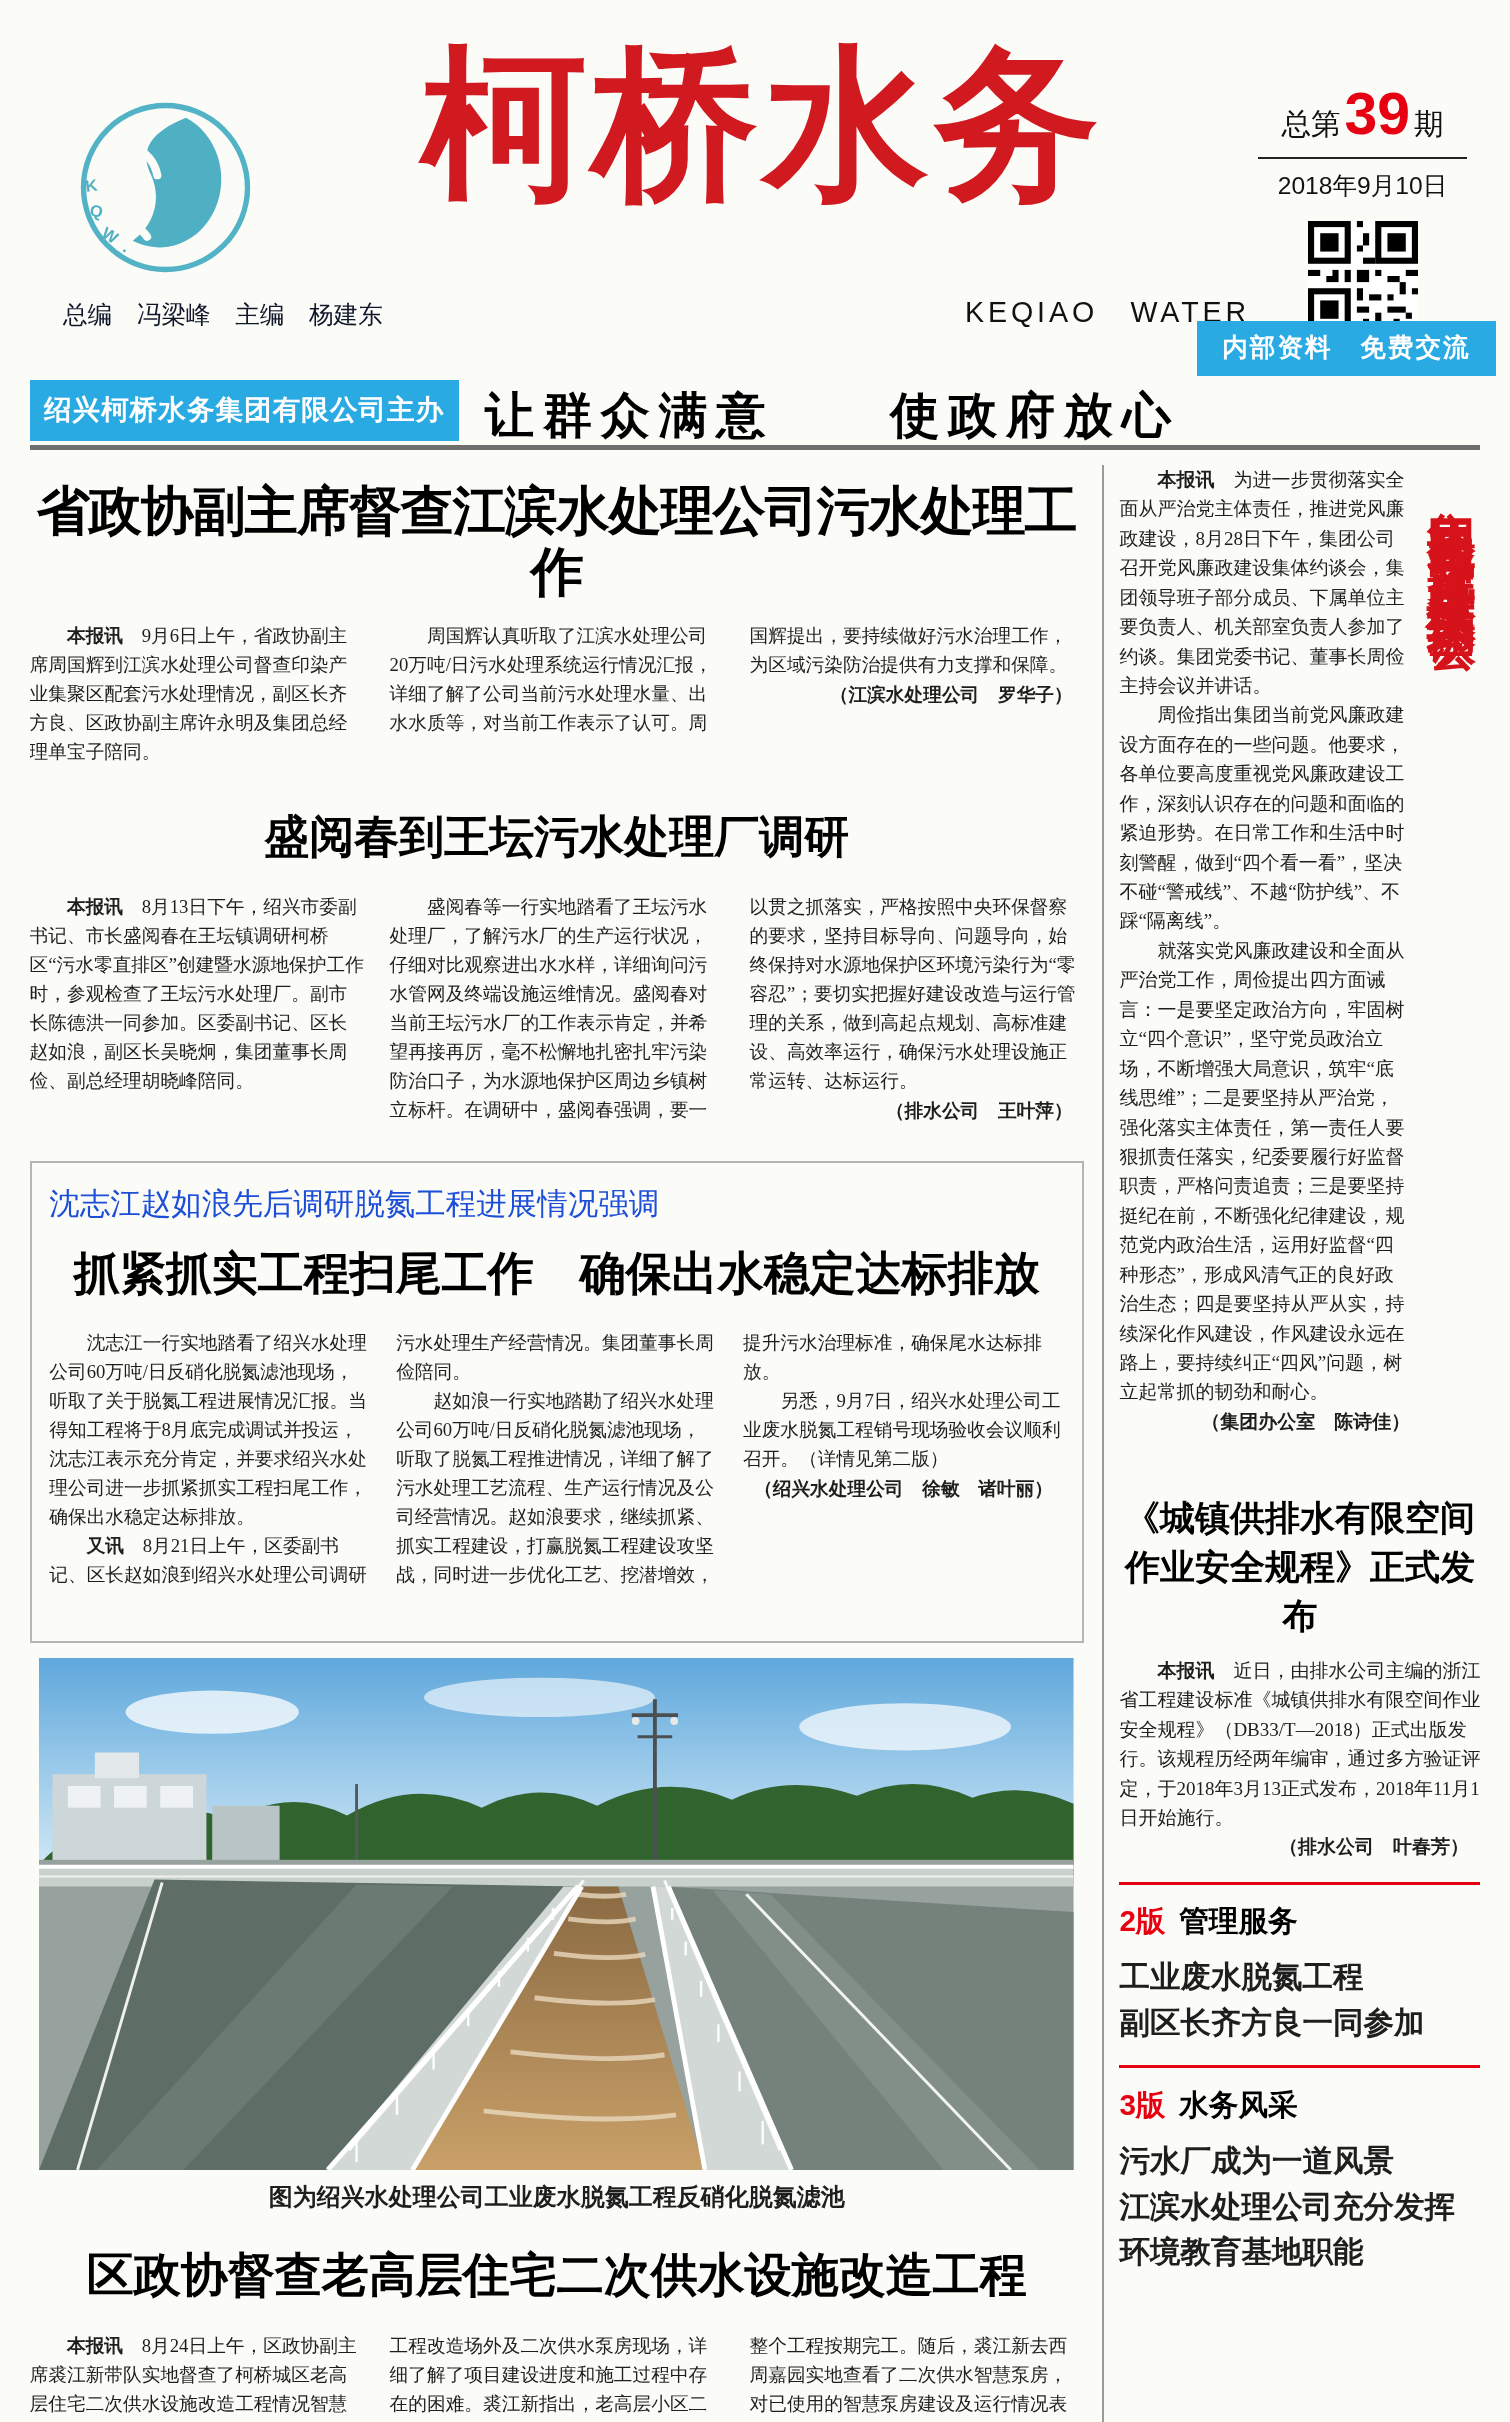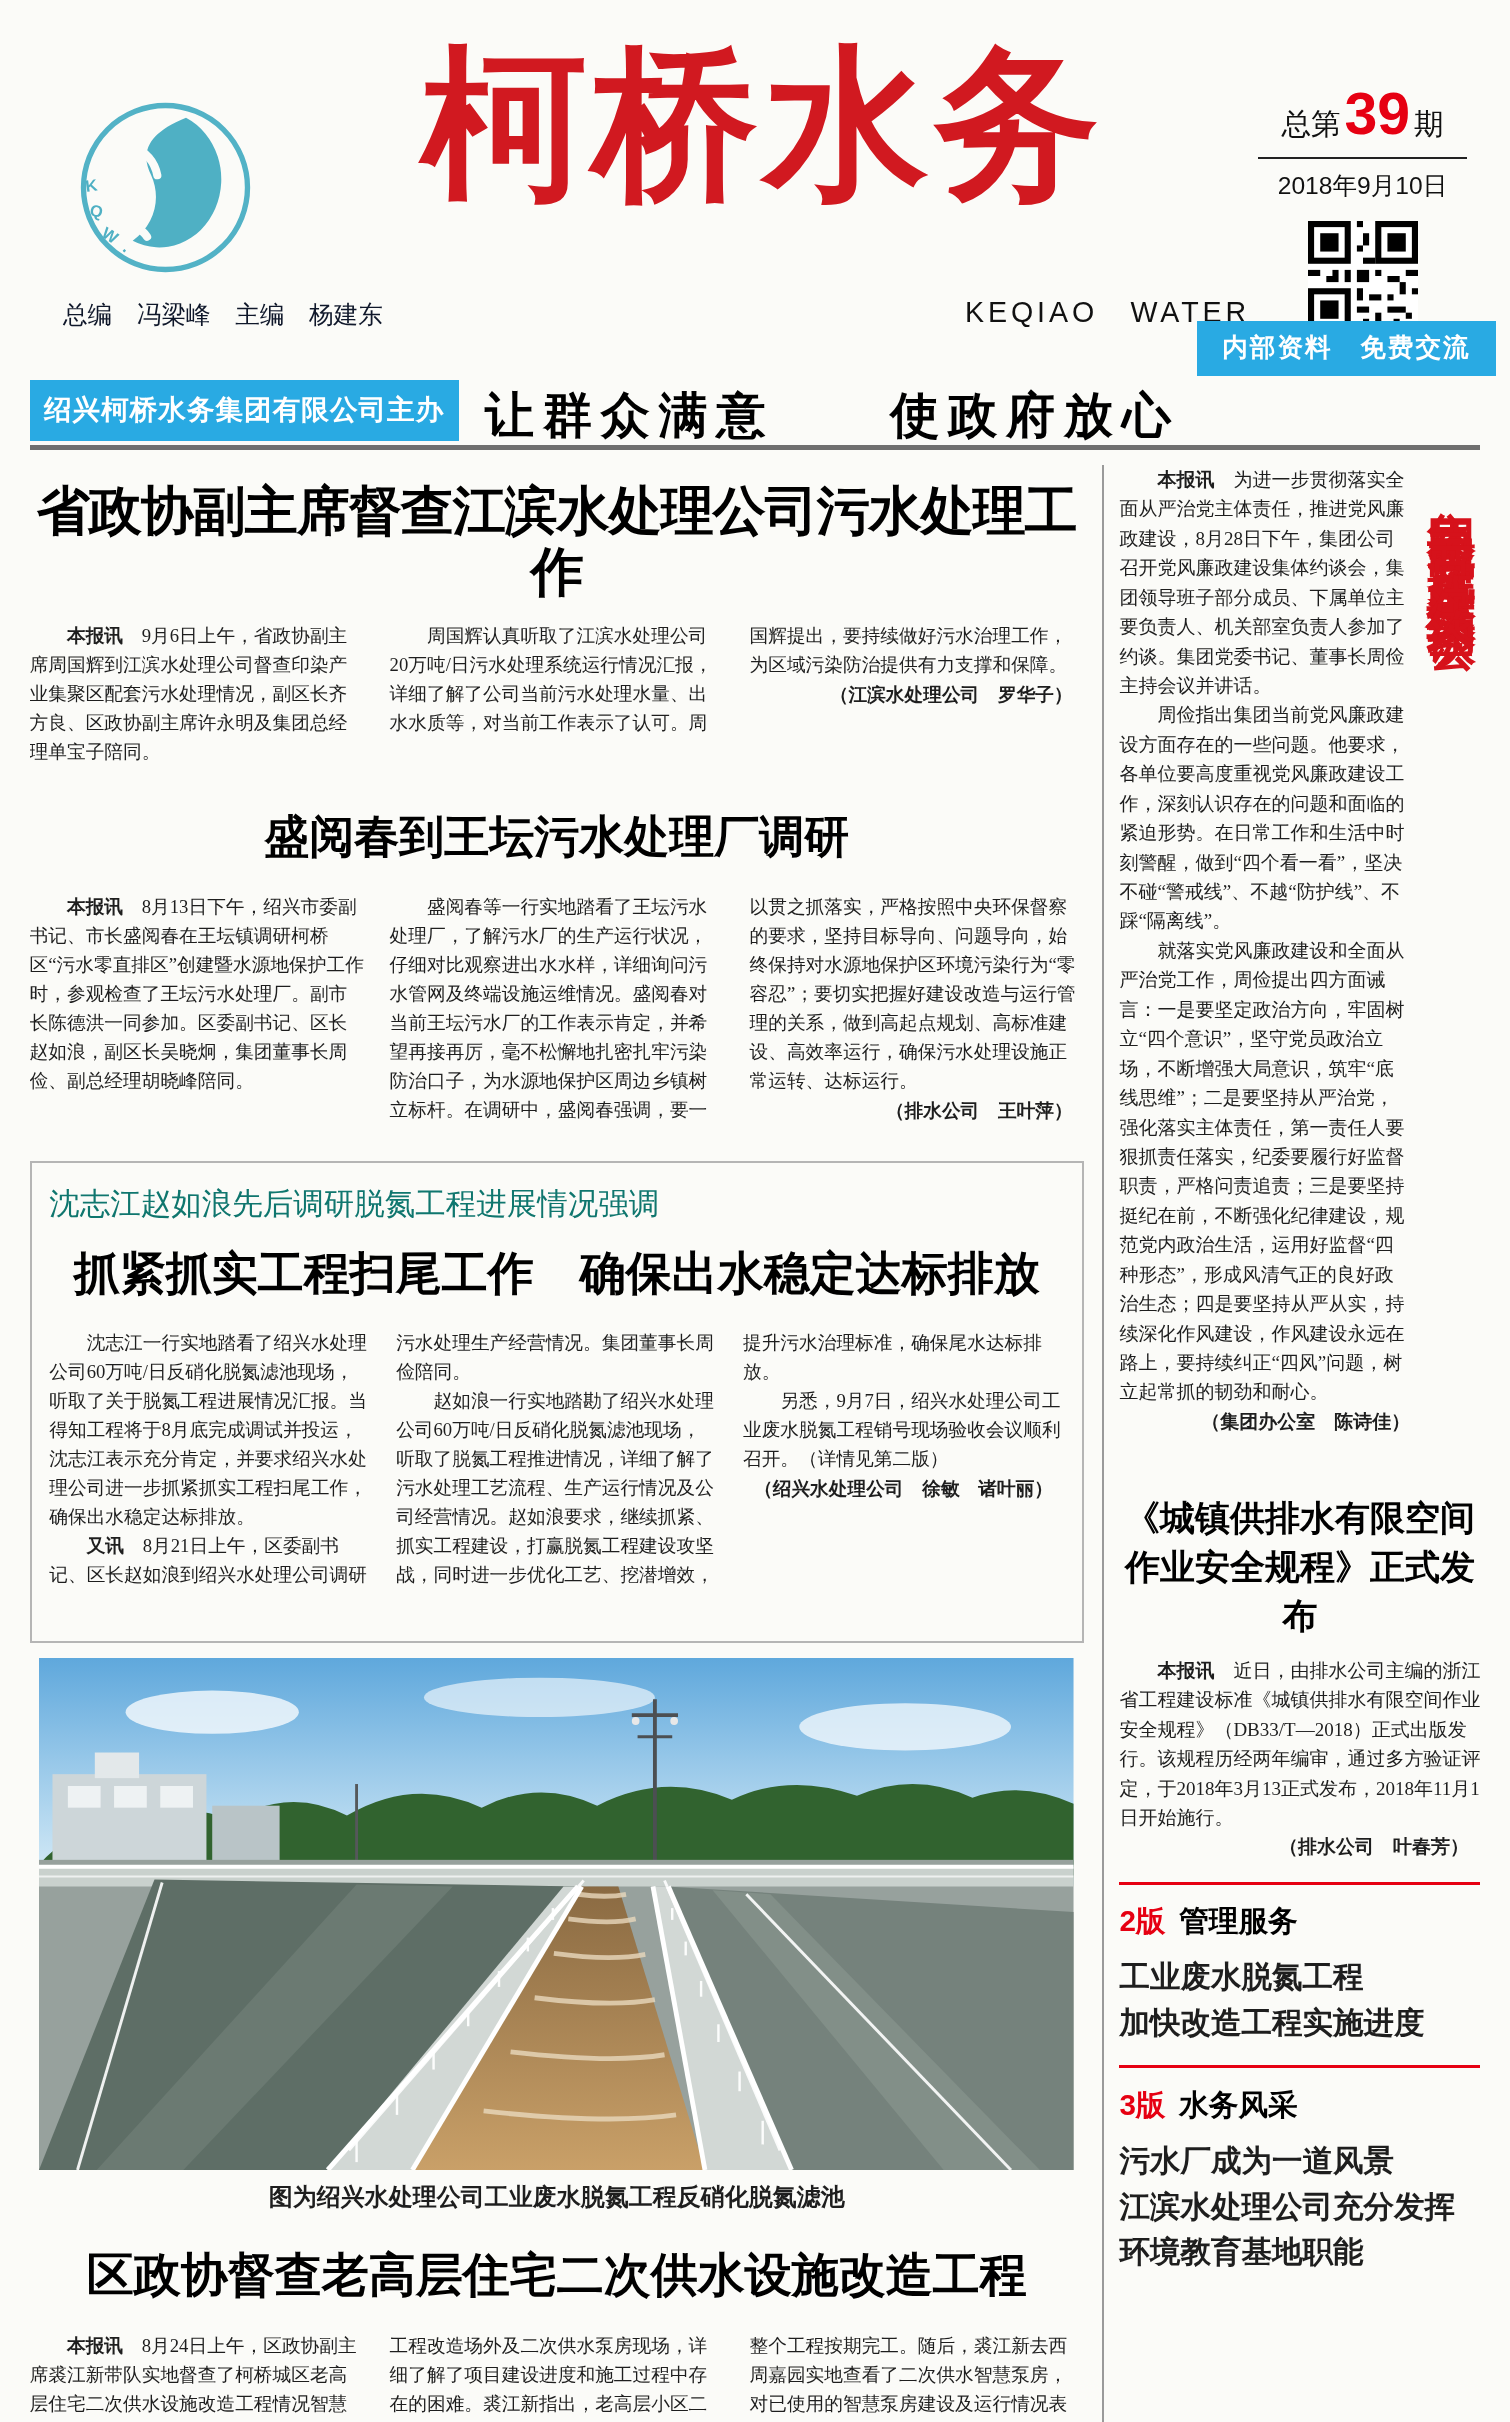--- a/index.html
+++ b/index.html
@@ -35,21 +35,21 @@
   
   p{margin:0;text-indent:2em;}
   .cols{column-count:3;column-gap:25.6px;column-fill:auto;overflow:hidden;}
   .b1{height:150px;} .b2{height:250px;} .b3{height:296px;} .b4{height:213px;}
   .byline{text-align:right;text-indent:0;padding-right:.6em;font-weight:700;
         font-family:"DejaVu Serif",serif;}
   .h-black{font-family:"Liberation Sans","DejaVu Sans",sans-serif;font-weight:900;color:#000;margin:0;}
   .headline1{font-size:53px;text-align:center;letter-spacing:-1px;margin:15.8px 0 19.7px;line-height:1.15;}
   .headline2{font-size:45px;text-align:center;margin:29.6px 0 21.7px;}
   .box3{border:2px solid #b5b5b5;padding:13.8px 17.7px 15.8px;margin:17.7px 0 15.8px;}
-  .kicker{font-size:30.5px;color:#0f766e;text-indent:0;margin:3.9px 0 9.9px;font-weight:400;}
+  .kicker{font-size:30.5px;color:#1d4ed8;text-indent:0;margin:3.9px 0 9.9px;font-weight:400;}
   .headline3{font-size:46px;text-align:center;margin:5.9px 0 19.7px;}
   .photo-wrap{margin:13.8px 9.9px 7.9px;}
   .photo-wrap svg{display:block;width:100%;height:512px;}
   .caption{text-align:center;font-size:24px;font-weight:700;margin:5.9px 0 9.9px;text-indent:0;
         font-family:"Liberation Sans",sans-serif;}
   .headline4{font-size:47px;text-align:center;margin:23.6px 0 19.7px;}
   
   .sb-article{overflow:hidden;font-size:19px;}
   .v-headline{float:right;writing-mode:vertical-rl;font-size:49px;font-weight:900;color:#d6121b;
         line-height:1.15;letter-spacing:6.9px;height:977px;margin:7.9px 0 17.7px 13.8px;
@@ -286,21 +286,21 @@
           </div>
         <p class="byline">（排水公司　叶春芳）</p>
       </div>
 
       <hr class="rule-red">
       <p class="idx-label">
         <span class="idx-page">2版</span><span>管理服务</span>
       </p>
       <div class="idx-title">
           <p>工业废水脱氮工程</p>
-          <p>加快改造工程实施进度</p>
+          <p>副区长齐方良一同参加</p>
         </div>
 
       <hr class="rule-red">
       <p class="idx-label">
         <span class="idx-page">3版</span><span>水务风采</span>
       </p>
       <div class="idx-title">
           <p>污水厂成为一道风景</p>
           <p>江滨水处理公司充分发挥</p>
           <p>环境教育基地职能</p>

